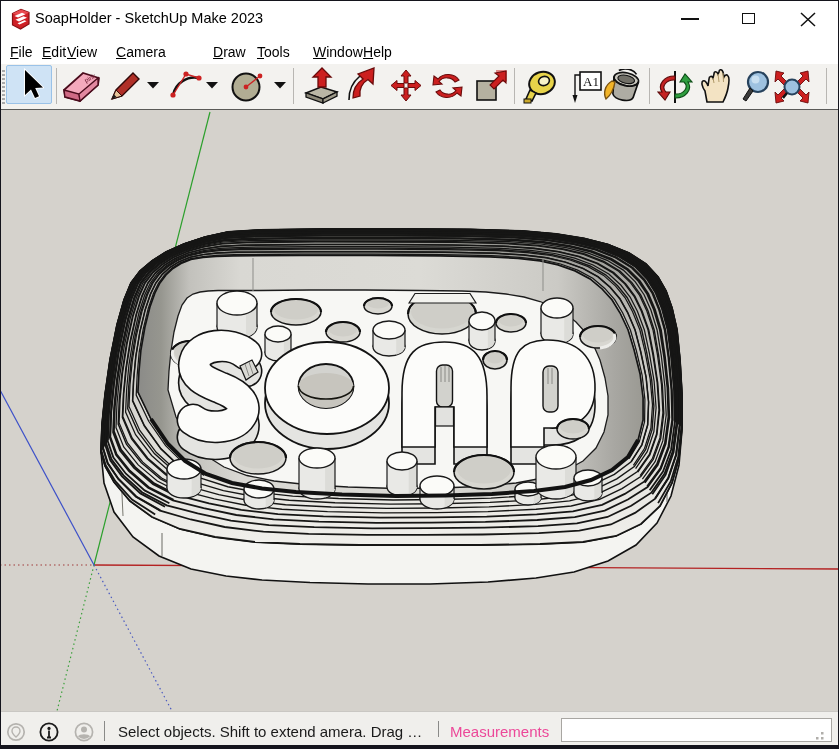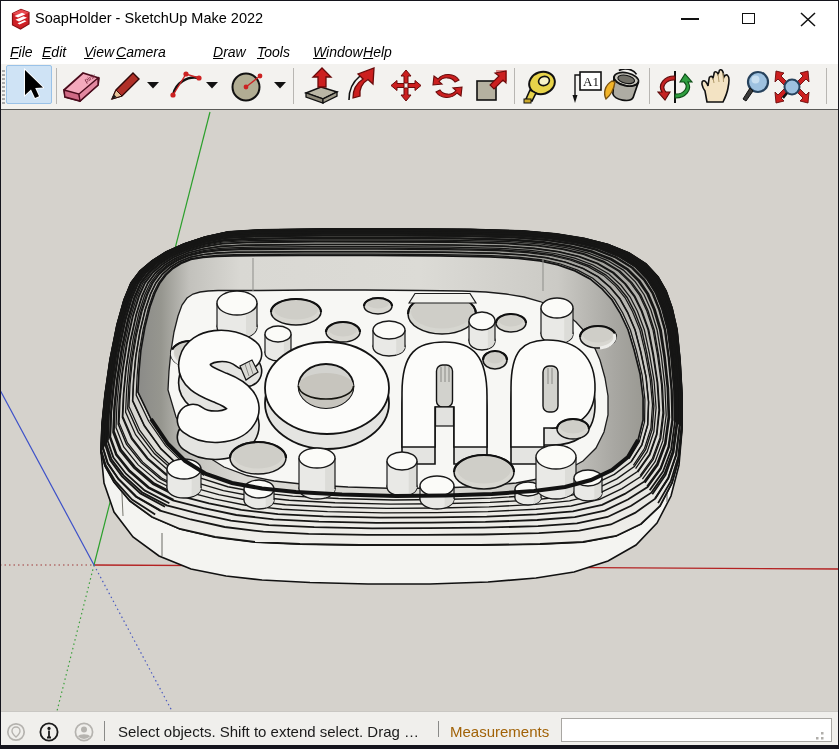--- a/index.html
+++ b/index.html
@@ -1,42 +1,42 @@
 <!DOCTYPE html>
 <html><head><meta charset="utf-8"><style>
 * { margin:0; padding:0; box-sizing:border-box; }
 body { width:839px; height:749px; position:relative; overflow:hidden;
   font-family:"Liberation Sans", sans-serif; background:#fff; }
 .border { position:absolute; background:#14141c; }
-.menu span { position:absolute; top:44px; font-size:14px; color:#000;font-style:italic; }
+.menu span { position:absolute; top:44px; font-size:14px; color:#000; }
 .menu u { text-decoration:underline; }
 .tbtn-sep { position:absolute; width:1px; background:#b8b6b2; top:68px; height:36px; }
 </style></head>
 <body>
 
 <div style="position:absolute;left:1px;top:1px;width:837px;height:63px;background:#ffffff"></div>
 <svg style="position:absolute;left:10px;top:8px" width="21" height="23" viewBox="0 0 21 23">
     <path d="M 2.5,5.5 L 11,1.5 L 19,4.5 L 19,16 L 10.5,21 L 2.5,17 Z" fill="#cf2026" stroke="#8a1014" stroke-width="1.2"></path>
 <path d="M 11,1.5 L 19,4.5 L 11,8.5 L 2.5,5.5 Z" fill="#e84a50"></path>
 <path d="M 4.5,8 L 12,4.8 L 15.5,6.2 L 8,9.6 Z" fill="#fff"></path>
 <path d="M 5.5,11.8 L 13.5,8.2 L 17,9.8 L 9,13.4 Z" fill="#fff"></path>
 <path d="M 7.5,15.3 L 14.5,12.2 L 16.5,13.2 L 9.5,16.6 Z" fill="#fff"></path>
   </svg>
-<div style="position:absolute;left:35px;top:10px;font-size:14.5px;color:#000">SoapHolder - SketchUp Make 2022</div>
+<div style="position:absolute;left:35px;top:10px;font-size:14.5px;color:#000">SoapHolder - SketchUp Make 2023</div>
 
 <div style="position:absolute;left:681px;top:18px;width:18px;height:1.6px;background:#111"></div>
 <div style="position:absolute;left:742px;top:13px;width:13px;height:11px;border:1.4px solid #111"></div>
 <svg style="position:absolute;left:800px;top:12px" width="16" height="15" viewBox="0 0 16 15">
     <path d="M 1,1 L 15,14 M 15,1 L 1,14" stroke="#111" stroke-width="1.5"></path>
   </svg>
 
 <div class="menu">
 <span style="left:10px"><u>F</u>ile</span>
 <span style="left:42px"><u>E</u>dit</span>
-<span style="left:84px"><u>V</u>iew</span>
+<span style="left:67px"><u>V</u>iew</span>
 <span style="left:116px"><u>C</u>amera</span>
 <span style="left:213px"><u>D</u>raw</span>
 <span style="left:257px"><u>T</u>ools</span>
 <span style="left:313px"><u>W</u>indow</span>
 <span style="left:363px"><u>H</u>elp</span>
 </div>
 
 <div style="position:absolute;left:1px;top:64px;width:837px;height:46px;background:#f3f2ef;border-bottom:1px solid #5a5a58"></div>
 <div style="position:absolute;left:2px;top:70px;width:3px;height:34px;background:repeating-linear-gradient(#aaa 0 2px, transparent 2px 4px)"></div>
 <div style="position:absolute;left:6px;top:65px;width:46px;height:39px;background:#cfe3f5;border:1px solid #9ac2e8;border-radius:2px"></div>
@@ -371,23 +371,23 @@
     <circle cx="10" cy="10" r="8.2" fill="none" stroke="#b5b3af" stroke-width="1.7"></circle>
 <path d="M 10,5 C 12.5,5 14,7 14,9 C 14,11.5 10,15 10,15 C 10,15 6,11.5 6,9 C 6,7 7.5,5 10,5 Z" fill="none" stroke="#b5b3af" stroke-width="1.4"></path>
 <circle cx="43" cy="10" r="8.6" fill="none" stroke="#1a1a1a" stroke-width="1.8"></circle>
 <circle cx="43" cy="6.4" r="1.6" fill="#1a1a1a"></circle>
 <path d="M 43,8.6 L 43,15.5 M 41,15.5 L 45,15.5" stroke="#1a1a1a" stroke-width="1.8" fill="none"></path>
 <circle cx="78" cy="10" r="8.6" fill="none" stroke="#b5b3af" stroke-width="1.7"></circle>
 <circle cx="78" cy="7.5" r="3" fill="#b5b3af"></circle>
 <path d="M 72,14.5 C 73,11.5 83,11.5 84,14.5 A 8.6 8.6 0 0 1 72,14.5 Z" fill="#b5b3af"></path>
   </svg>
 <div style="position:absolute;left:104px;top:721px;width:1px;height:20px;background:#8a8a88"></div>
-<div style="position:absolute;left:118px;top:723px;font-size:15px;color:#1a1a1a">Select objects. Shift to extend select. Drag …</div>
+<div style="position:absolute;left:118px;top:723px;font-size:15px;color:#1a1a1a">Select objects. Shift to extend amera. Drag …</div>
 <div style="position:absolute;left:438px;top:721px;width:1px;height:16px;background:#8a8a88"></div>
-<div style="position:absolute;left:450px;top:723px;font-size:15px;color:#a16207">Measurements</div>
+<div style="position:absolute;left:450px;top:723px;font-size:15px;color:#ec4899">Measurements</div>
 <div style="position:absolute;left:561px;top:718px;width:271px;height:24px;background:#fff;border:1px solid #a8a6a2"></div>
 <svg style="position:absolute;left:810px;top:728px" width="16" height="14">
     <g fill="#b0aeaa">
       <rect x="11" y="9" width="2.5" height="2.5"></rect>
       <rect x="11" y="4" width="2.5" height="2.5"></rect>
       <rect x="6" y="9" width="2.5" height="2.5"></rect>
     </g>
   </svg>
 
 <div class="border" style="left:0;top:0;width:1px;height:749px"></div>

